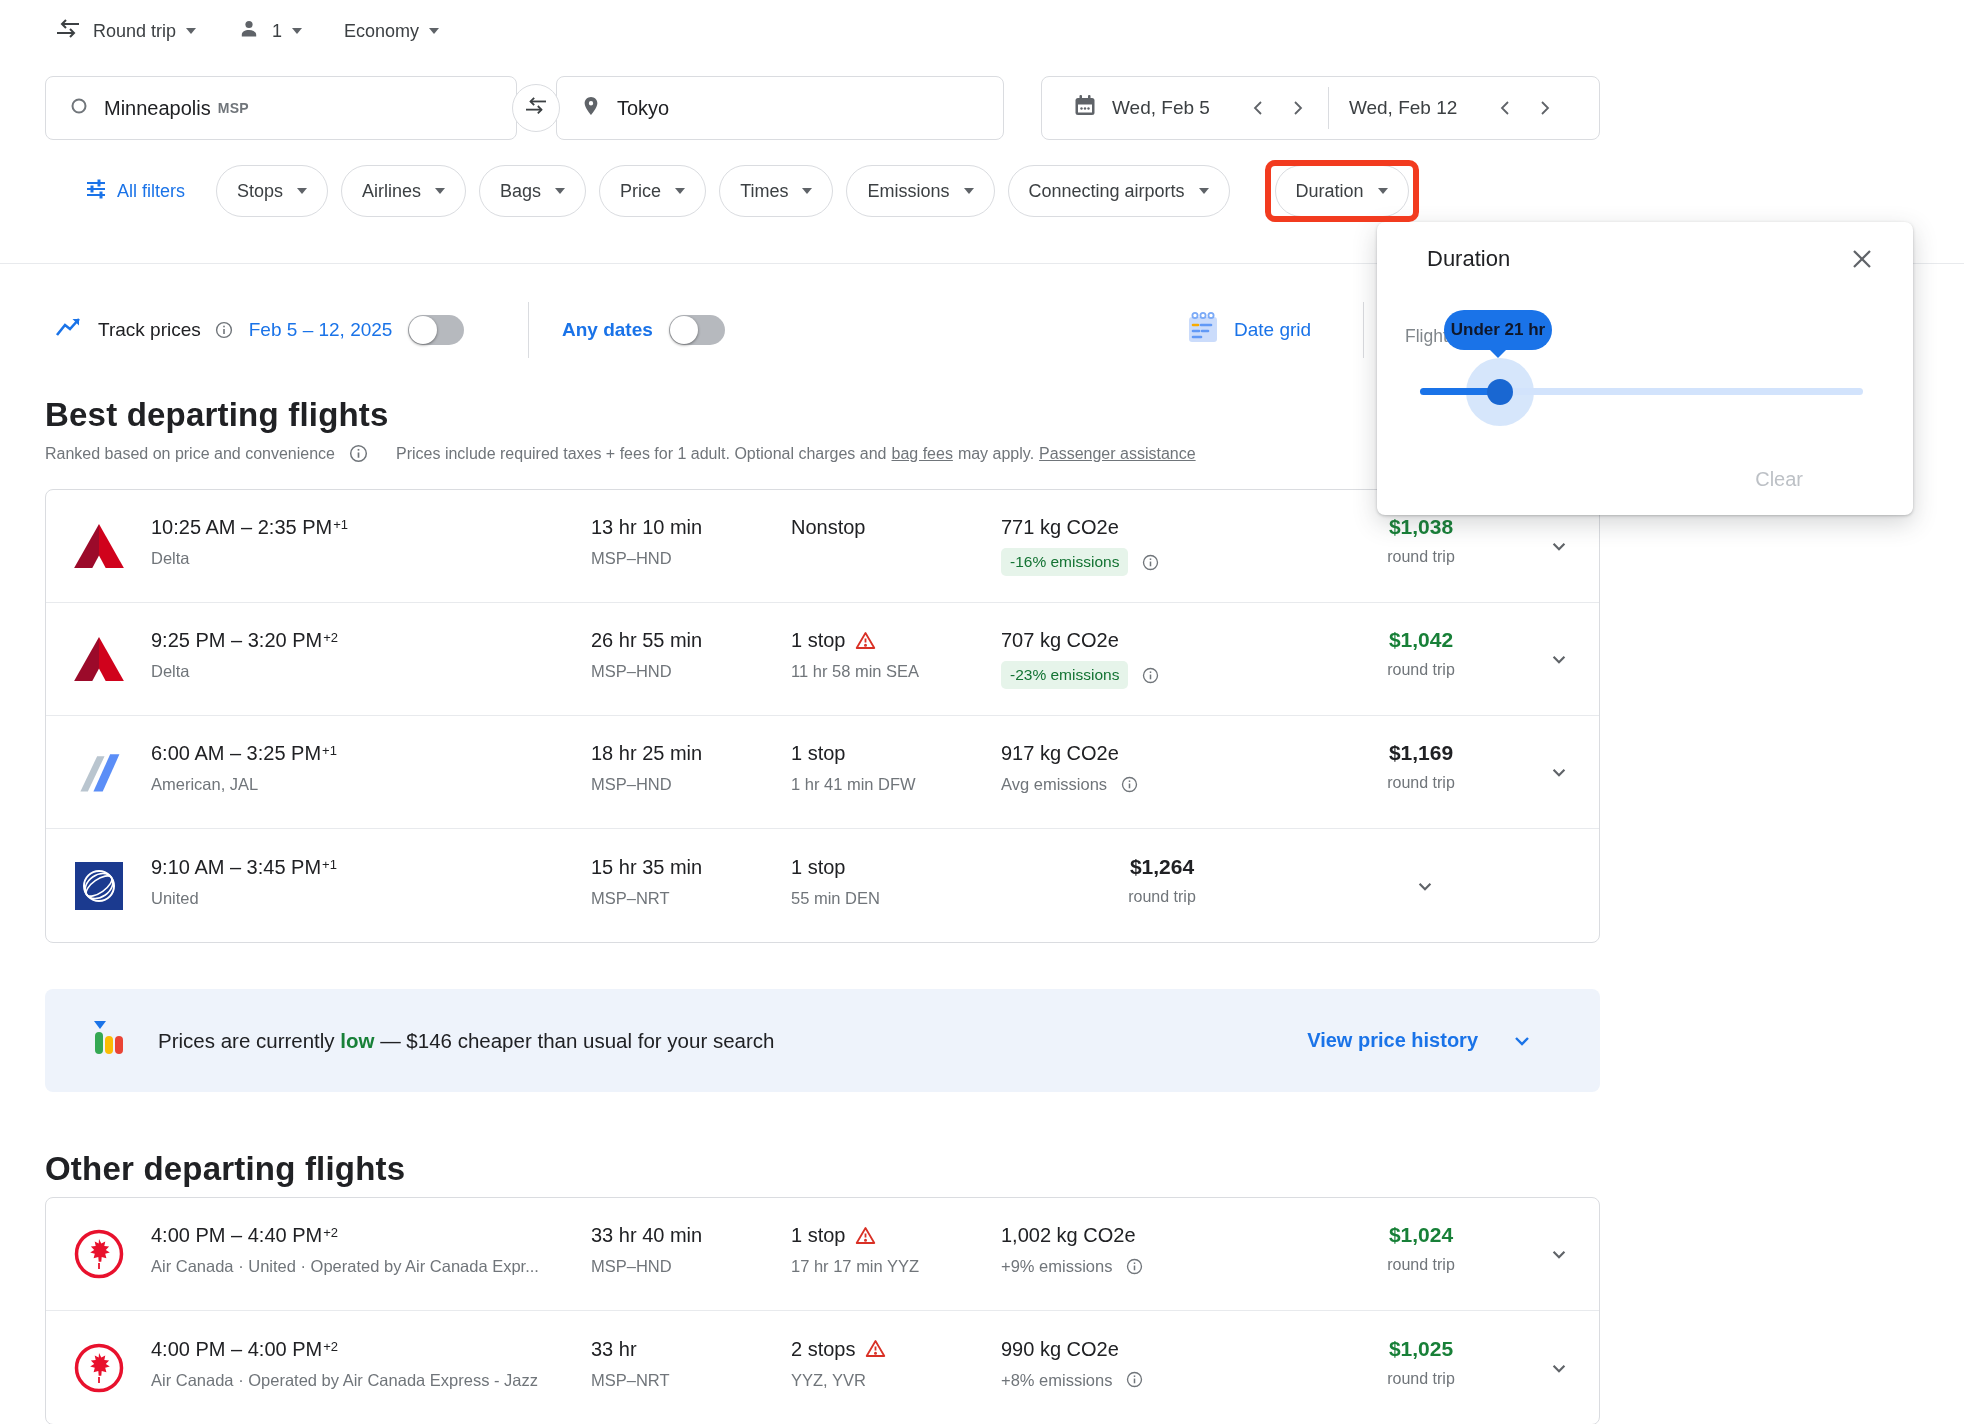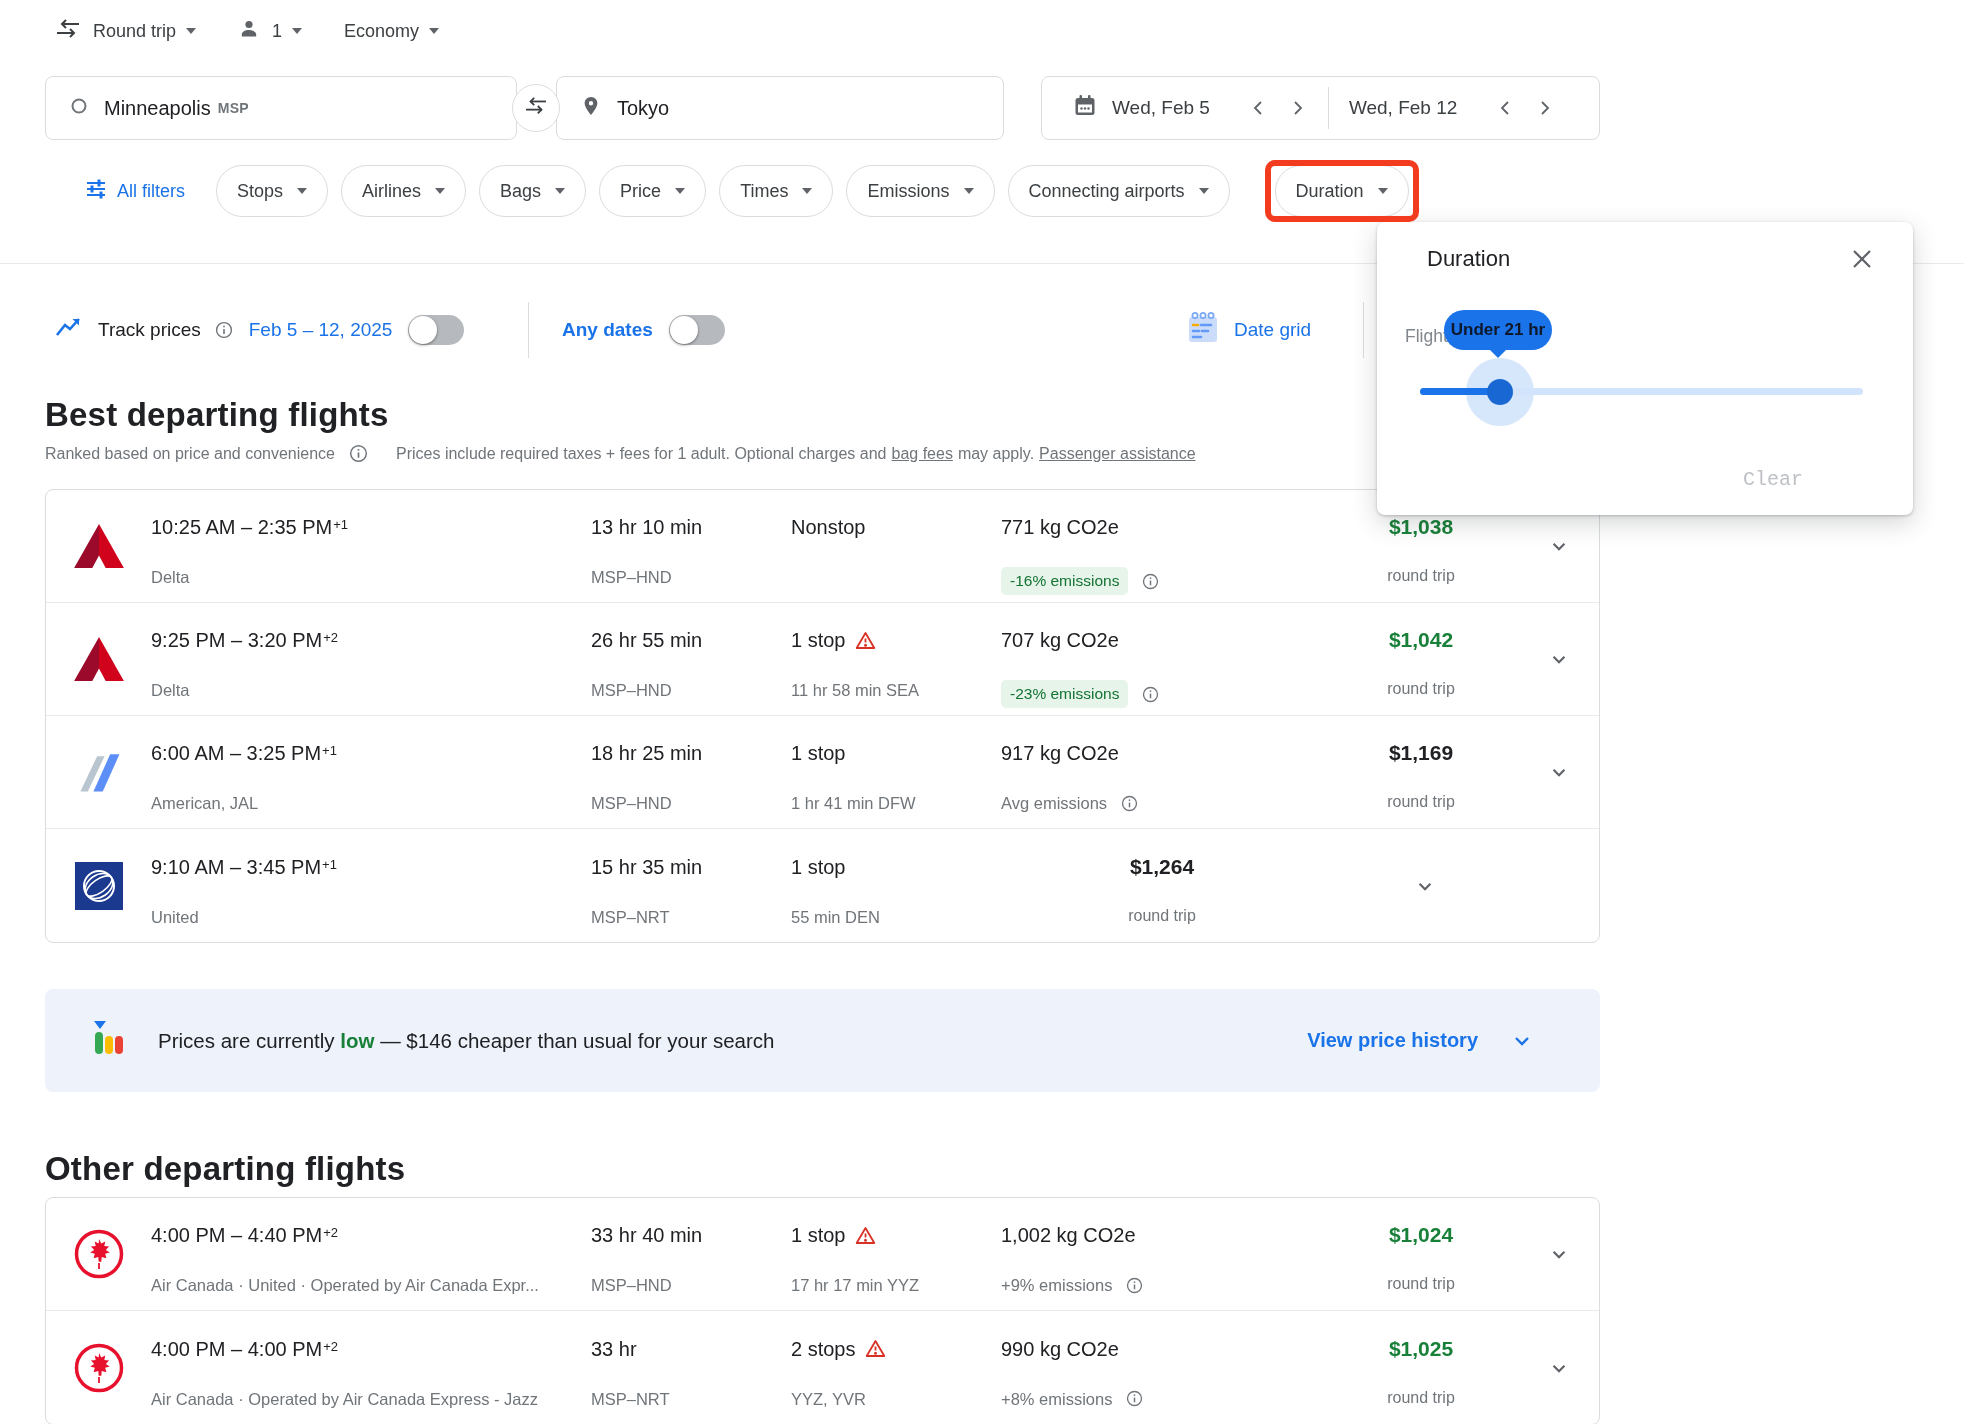--- a/index.html
+++ b/index.html
@@ -58,21 +58,21 @@
   .subnote { position:absolute; left:45px; top:444px; display:flex; align-items:center; white-space:nowrap;
              font-size:16px; color:#70757a; }
   .subnote .lnk { text-decoration:underline; margin-left:5px; }
   .subnote .part2 { margin-left:28px; }
 
   
   .flist { position:absolute; left:45px; width:1555px; border:1px solid #dadce0; border-radius:8px; background:#fff; }
   .frow { display:grid; grid-template-columns:105px 440px 200px 210px 330px 1fr 80px;
           align-items:center; height:113px; border-bottom:1px solid #e8eaed; }
   .frow:last-child { border-bottom:none; }
-  .fcell { height:62px; display:flex; flex-direction:column; align-items:flex-start;gap:19px; }
+  .fcell { height:62px; display:flex; flex-direction:column; align-items:flex-start; }
   .fmain { font-size:20px; color:#202124; display:flex; align-items:center; line-height:24px; }
   .fmain.bold { font-weight:500; }
   .fmain sup { font-size:13px; position:relative; top:-2px; margin-left:1px; }
   .fsub { margin-top:9px; font-size:16.5px; color:#70757a; display:flex; align-items:center; line-height:20px; }
   .flogo { width:105px; display:flex; justify-content:center; }
   .badge { background:#e6f4ea; color:#137333; font-size:15.5px; font-weight:500; padding:4px 9px; border-radius:5px; }
   .price-cell { align-items:center; padding-right:8px; }
   .price { font-size:21px; font-weight:600; }
   .price.green { color:#188038; }
   .price.dark { color:#202124; }
@@ -99,21 +99,21 @@
   .tooltip { position:absolute; left:67px; top:88px; width:108px; height:40px; background:#1a73e8;
              border-radius:20px; color:#0f172a; font-size:17px; font-weight:700; display:flex;
              align-items:center; justify-content:center; }
   .tooltip:after { content:""; position:absolute; left:50%; bottom:-8px; transform:translateX(-50%);
              border-left:9px solid transparent; border-right:9px solid transparent; border-top:9px solid #1a73e8; }
   .halo { position:absolute; left:89px; top:136px; width:68px; height:68px; border-radius:50%;
           background:rgba(26,115,232,.18); }
   .strack { position:absolute; left:43px; top:166px; width:443px; height:7px; border-radius:4px; background:#d2e3fc; }
   .sfill { position:absolute; left:43px; top:166px; width:81px; height:7px; border-radius:4px; background:#1a73e8; }
   .sthumb { position:absolute; left:110px; top:157px; width:26px; height:26px; border-radius:50%; background:#1967d2; }
-  .clear-btn { position:absolute; right:110px; top:246px; font-size:20px; font-weight:500; color:#bdc1c6;font-family:Liberation Mono, monospace; }
+  .clear-btn { position:absolute; right:110px; top:246px; font-size:20px; font-weight:500; color:#bdc1c6; }
 </style>
 </head>
 <body>
 
 <div class="topbar">
   <span><svg width="26" height="22" viewBox="0 0 26 22" fill="none" stroke="#3c4043" stroke-width="2">
         <polyline points="11,2 7,6 11,10"></polyline>
         <line x1="7" y1="6" x2="24" y2="6"></line>
         <polyline points="15,11 19,15 15,19"></polyline>
         <line x1="2" y1="15" x2="19" y2="15"></line>

